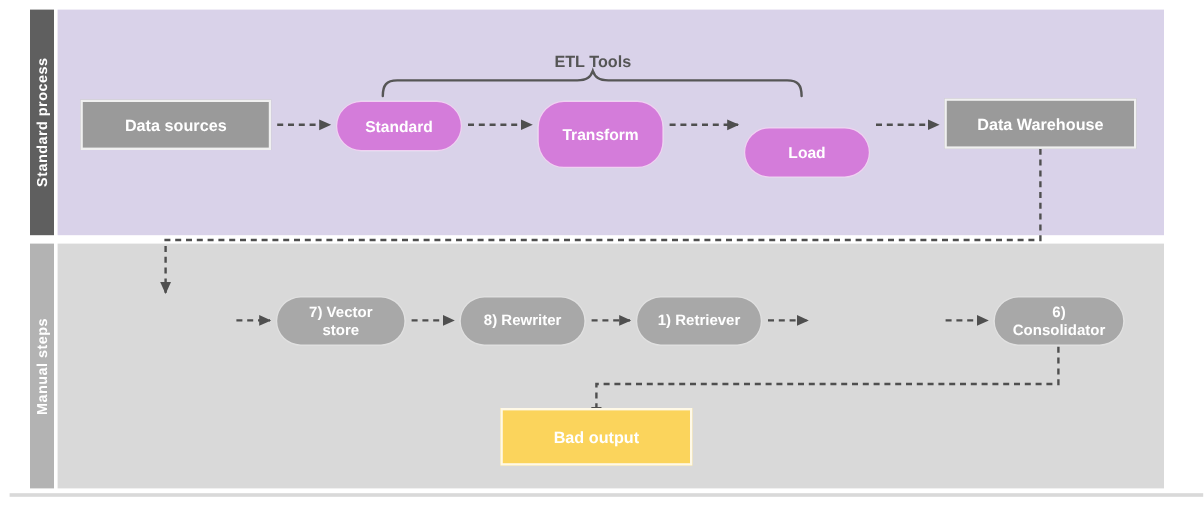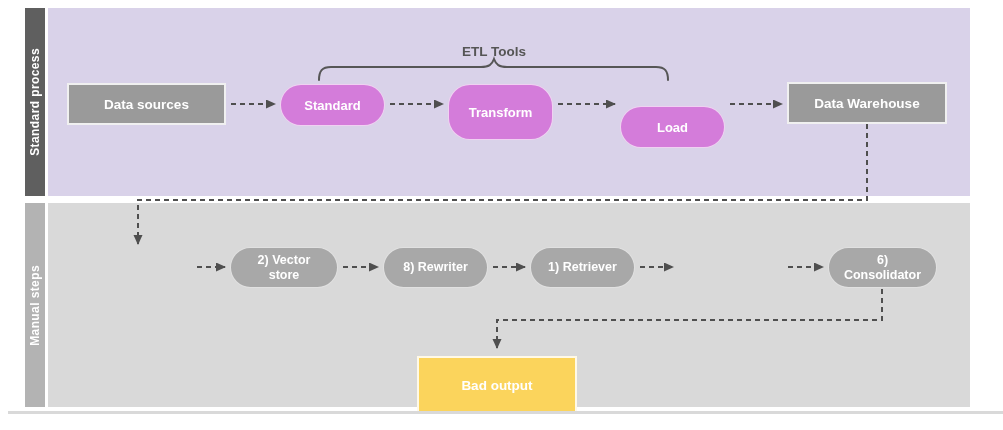--- a/index.html
+++ b/index.html
@@ -43,21 +43,21 @@
   #n-extract      { left:280px; top:84px;  width:105px; height:42px; }
   #n-transform    { left:448px; top:84px;  width:105px; height:56px; }
   #n-load         { left:620px; top:84px;  width:105px; height:42px;margin-top:22px; }
   #n-warehouse    { left:787px; top:82px;  width:160px; height:42px; }
   #n-chunker      { left:85px;  top:247px; width:107px; height:41px; }
   #n-vector       { left:230px; top:247px; width:108px; height:41px; }
   #n-rewriter     { left:383px; top:247px; width:105px; height:41px; }
   #n-retriever    { left:530px; top:247px; width:105px; height:41px; }
   #n-reranker     { left:678px; top:247px; width:105px; height:41px; }
   #n-consolidator { left:828px; top:247px; width:109px; height:41px; }
-  #n-badoutput    { left:417px; top:356px; width:160px; height:58px; }
+  #n-badoutput    { left:417px; top:340px; width:160px; height:48px; }
 
   .etl-label {
     position:absolute; left:494px; top:44px; transform:translateX(-50%);
     color:#555555; font-weight:bold; font-size:13.5px; white-space:nowrap;
   }
   .divider { position:absolute; left:8px; top:411px; width:995px; height:3px; background:#d9d9d9; }
 </style>
 </head>
 <body>
 
@@ -105,21 +105,21 @@
     <span>Transform</span>
   </div>
   <div class="node pill etlpill" id="n-load">
     <span>Load</span>
   </div>
   <div class="node rect graybox" id="n-warehouse">
     <span>Data Warehouse</span>
   </div>
 
   <div class="node pill manualpill" id="n-vector">
-    <span>2) Vector
+    <span>7) Vector
 store</span>
   </div>
   <div class="node pill manualpill" id="n-rewriter">
     <span>8) Rewriter</span>
   </div>
   <div class="node pill manualpill" id="n-retriever">
     <span>1) Retriever</span>
   </div>
   <div class="node pill manualpill" id="n-consolidator">
     <span>6)

